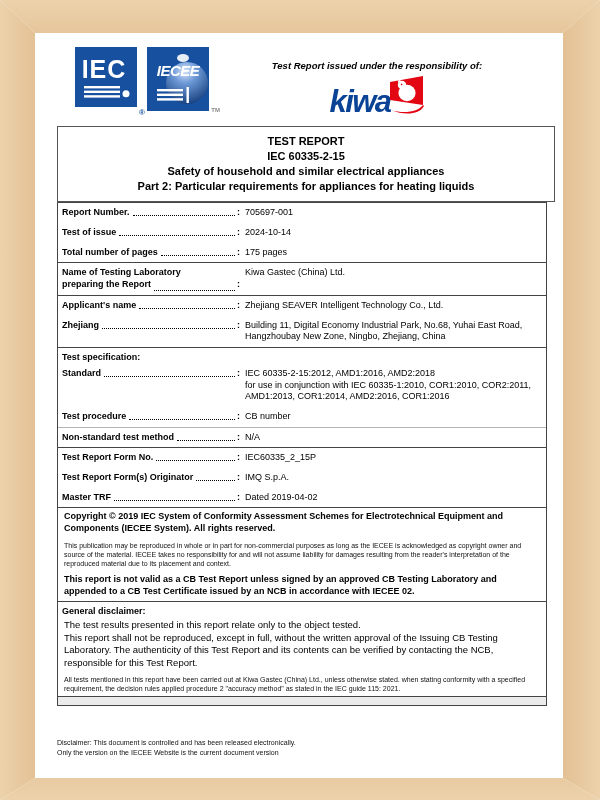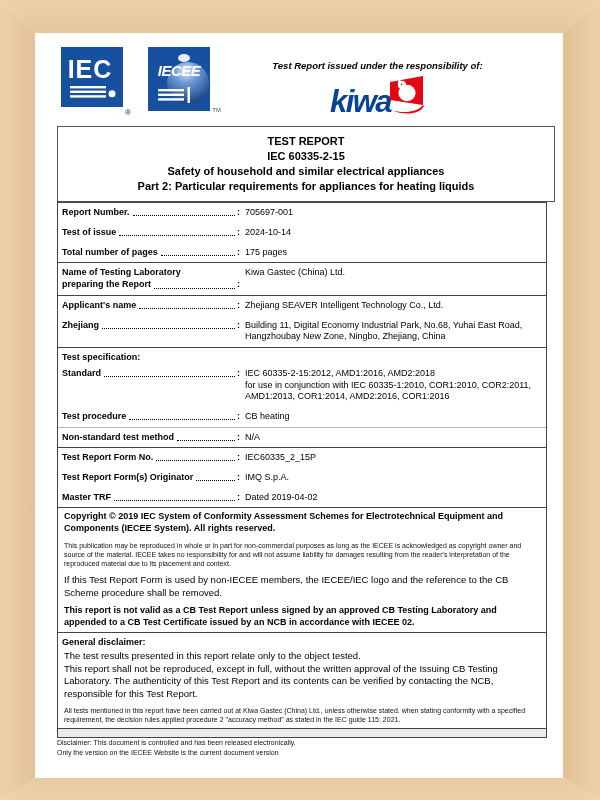--- a/index.html
+++ b/index.html
@@ -28,21 +28,21 @@
   .wood-left{clip-path:polygon(0 0,35px 33px,35px 778px,0 800px);}
   .wood-right{clip-path:polygon(600px 0,600px 800px,563px 778px,563px 33px);}
   .wood-bottom{clip-path:polygon(0 800px,35px 778px,563px 778px,600px 800px);}
 
   
   .page{position:absolute;left:35px;top:33px;width:528px;height:745px;background:#fff;}
   .content{margin-left:22px;width:488px;}
 
   
   .hdr{display:flex;align-items:flex-start;padding-top:14px;}
-  .hdr .logos{display:flex;gap:25px;margin-left:4px;}
+  .hdr .logos{display:flex;gap:10px;margin-left:18px;}
   .logo-wrap{position:relative;}
   .mark-r{position:absolute;right:-8px;bottom:-2px;color:#1850a0;font-size:8px;font-weight:bold;}
   .mark-tm{position:absolute;right:-11px;bottom:2px;color:#8a8a8a;font-size:6px;font-weight:bold;}
   .hdr-right{flex:1;display:flex;flex-direction:column;align-items:center;padding-top:13px;font-style:italic;}
   .issued{font-size:9.5px;font-weight:bold;color:#000;}
   .kiwa{display:flex;align-items:flex-end;margin-top:3px;}
   .kiwa-word{font-size:31px;font-weight:bold;color:#0a4296;letter-spacing:-1.5px;line-height:0.9;}
 
   
   .titlebox{margin-top:10px;border:1px solid #555;text-align:center;padding:7px 4px 8px 4px;}
@@ -54,21 +54,21 @@
   .section{border-top:1px solid #444;}
   .section:first-child{border-top:none;}
   .row{display:grid;grid-template-columns:178px 1fr;padding:4px 4px;}
   .row.thin-top{border-top:1px solid #b5b5b5;}
   .cell-label{display:flex;align-items:flex-start;font-weight:bold;font-size:9px;line-height:1.3;}
   .lbl{white-space:normal;}
   .leader{flex:1 1 auto;min-width:4px;border-bottom:1.4px dotted #000;height:8px;margin:0 2px 0 3px;}
   .colon{font-weight:bold;font-size:9px;line-height:1.3;}
   .cell-value{font-size:9px;line-height:1.3;padding-left:5px;color:#000;}
   .lab2{width:100%;}
-  .lline{display:flex;align-items:center;}
+  .lline{display:flex;align-items:flex-end;}
   .sec-head{font-weight:bold;font-size:9px;padding:4px 4px 2px 4px;}
   .para{padding:3px 6px;}
   .p-bold{font-size:9px;font-weight:bold;line-height:1.32;}
   .p-norm{font-size:9.5px;line-height:1.32;}
   .p-small{font-size:7px;line-height:1.3;color:#111;}
   .strip{height:8px;background:#ebebeb;border-top:1px solid #444;}
 
   
   .footer{position:absolute;left:22px;bottom:20px;font-size:7px;line-height:1.45;color:#111;}
 </style>
@@ -217,21 +217,21 @@
             <div>IEC 60335-2-15:2012, AMD1:2016, AMD2:2018</div>
             <div>for use in conjunction with IEC 60335-1:2010, COR1:2010, COR2:2011, AMD1:2013, COR1:2014, AMD2:2016, COR1:2016</div>
           </div>
         </div>
         <div class="row">
           <div class="cell-label">
               <span class="lbl">Test procedure</span>
               <span class="leader"></span>
               <span class="colon">:</span>
             </div>
-          <div class="cell-value">CB heating</div>
+          <div class="cell-value">CB number</div>
         </div>
         <div class="row thin-top">
           <div class="cell-label">
               <span class="lbl">Non-standard test method</span>
               <span class="leader"></span>
               <span class="colon">:</span>
             </div>
           <div class="cell-value">N/A</div>
         </div>
       </div>
@@ -259,21 +259,20 @@
               <span class="leader"></span>
               <span class="colon">:</span>
             </div>
           <div class="cell-value">Dated 2019-04-02</div>
         </div>
       </div>
 
       <div class="section">
         <div class="para p-bold">Copyright © 2019 IEC System of Conformity Assessment Schemes for Electrotechnical Equipment and Components (IECEE System). All rights reserved.</div>
         <div class="para p-small">This publication may be reproduced in whole or in part for non-commercial purposes as long as the IECEE is acknowledged as copyright owner and source of the material. IECEE takes no responsibility for and will not assume liability for damages resulting from the reader's interpretation of the reproduced material due to its placement and context.</div>
-        <div class="para p-norm">If this Test Report Form is used by non-IECEE members, the IECEE/IEC logo and the reference to the CB Scheme procedure shall be removed.</div>
         <div class="para p-bold">This report is not valid as a CB Test Report unless signed by an approved CB Testing Laboratory and appended to a CB Test Certificate issued by an NCB in accordance with IECEE 02.</div>
       </div>
 
       <div class="section">
         <div class="sec-head">General disclaimer:</div>
         <div class="para p-norm" style="padding-top:1px;padding-bottom:0">The test results presented in this report relate only to the object tested.</div>
         <div class="para p-norm" style="padding-top:0">This report shall not be reproduced, except in full, without the written approval of the Issuing CB Testing Laboratory. The authenticity of this Test Report and its contents can be verified by contacting the NCB, responsible for this Test Report.</div>
         <div class="para p-small">All tests mentioned in this report have been carried out at Kiwa Gastec (China) Ltd., unless otherwise stated. when stating conformity with a specified requirement, the decision rules applied procedure 2 "accuracy method" as stated in the IEC guide 115: 2021.</div>
         <div class="strip"></div>
       </div>

